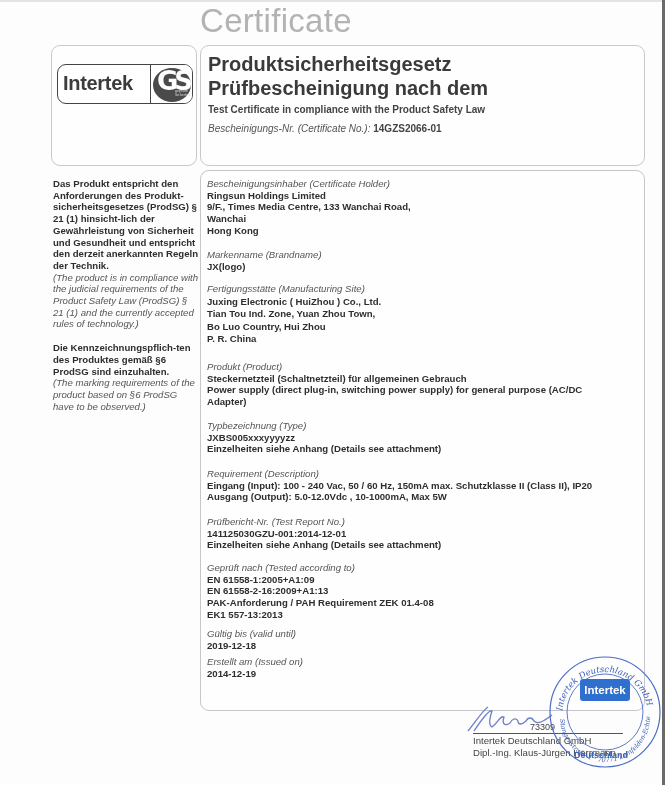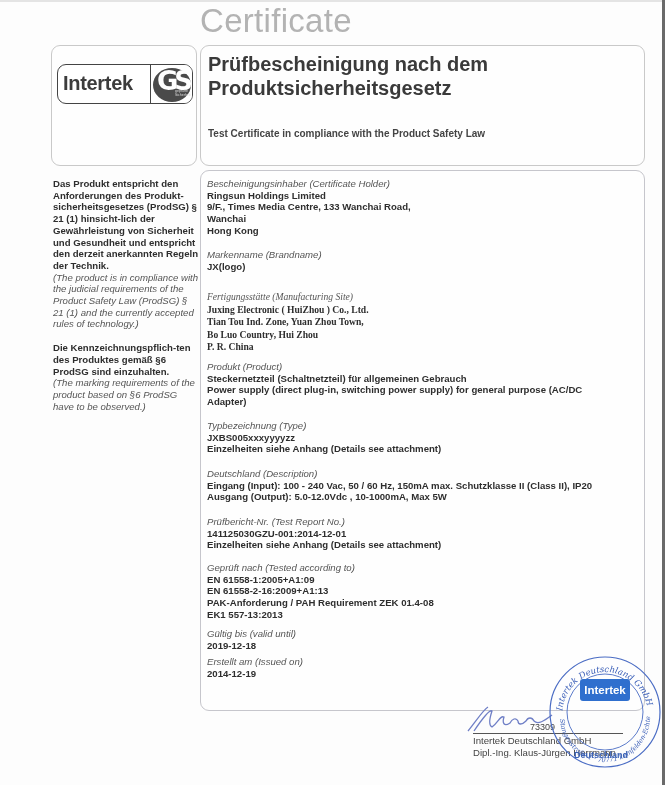--- a/index.html
+++ b/index.html
@@ -18,21 +18,21 @@
 
     
     .logo { position: absolute; left: 5px; top: 18px; width: 136px; height: 40px; border: 1.5px solid #444; border-radius: 9px; background: #fff; overflow: hidden; }
     .logo-text { position: absolute; left: 5px; top: 7px; font-size: 20px; font-weight: bold; color: #3c3c3c; letter-spacing: -0.3px; }
     .gs-mark { position: absolute; left: 92px; top: 0; width: 44px; height: 38px; border-left: 1.5px solid #444; background: #fff; padding-left: 12px; }
     .gs-circle { position: absolute; left: 2px; top: 3px; width: 38px; height: 34px; border-radius: 50%; background: #4a4a4a; }
     .gs-letters { position: absolute; left: 6px; top: 1px; font-size: 26px; font-weight: bold; color: #fff; letter-spacing: -4px; font-family: "DejaVu Sans", sans-serif; }
     .gs-small { position: absolute; left: 24px; top: 24px; font-size: 3.5px; color: #ddd; line-height: 4px; }
 
     .h-title { position: absolute; left: 7px; top: 6px; font-size: 20px; font-weight: bold; color: #3a3a3a; line-height: 24px; }
-    .h-sub { position: absolute; left: 7px; top: 58px; font-size: 10px; font-weight: bold; color: #444; margin-top: 24px; }
+    .h-sub { position: absolute; left: 7px; top: 58px; font-size: 10px; font-weight: bold; color: #444; }
     .h-certno { position: absolute; left: 7px; top: 77px; font-size: 10px; color: #444; }
     .h-certno .lbl { font-style: italic; color: #555; }
     .h-certno .val { font-weight: bold; }
 
     .left-col { position: absolute; left: 53px; top: 178px; width: 146px; font-size: 9.6px; line-height: 11.7px; color: #2e2e2e; }
     .left-col .de { font-weight: bold; }
     .left-col .en { font-style: italic; color: #555; }
     .left-col .gap { height: 12px; }
 
     .sec { position: absolute; left: 6px; font-size: 9.6px; line-height: 11.7px; }
@@ -65,24 +65,28 @@
     <div class="gs-mark">
       <div class="gs-circle"></div>
       <span class="gs-letters">GS</span>
       <span class="gs-small">geprüfte Sicherheit</span>
     </div>
   </div>
 </div>
 
 <div class="box header-box">
   <div class="h-title">
+    <div>Produktsicherheitsgesetz</div>
     <div>Prüfbescheinigung nach dem</div>
-    <div>Produktsicherheitsgesetz</div>
   </div>
   <div class="h-sub">Test Certificate in compliance with the Product Safety Law</div>
+  <div class="h-certno">
+    <span class="lbl">Bescheinigungs-Nr. (Certificate No.):</span>
+    <span class="val">14GZS2066-01</span>
+  </div>
 </div>
 
 <div class="left-col">
   <div class="de">Das Produkt entspricht den Anforderungen des Produkt-sicherheitsgesetzes (ProdSG) § 21 (1) hinsicht-lich der Gewährleistung von Sicherheit und Gesundheit und entspricht den derzeit anerkannten Regeln der Technik.</div>
   <div class="en">(The product is in compliance with the judicial requirements of the Product Safety Law (ProdSG) § 21 (1) and the currently accepted rules of technology.)</div>
   <div class="gap"></div>
   <div class="de">Die Kennzeichnungspflich-ten des Produktes gemäß §6 ProdSG sind einzuhalten.</div>
   <div class="en">(The marking requirements of the product based on §6 ProdSG have to be observed.)</div>
 </div>
 
@@ -91,40 +95,40 @@
     <div class="lbl">Bescheinigungsinhaber (Certificate Holder)</div>
     <div class="val">Ringsun Holdings Limited
 9/F., Times Media Centre, 133 Wanchai Road,
 Wanchai
 Hong Kong</div>
   </div>
   <div class="sec" style="top:78px;">
     <div class="lbl">Markenname (Brandname)</div>
     <div class="val">JX(logo)</div>
   </div>
-  <div class="sec" style="top:120px; line-height:12.5px;font-family:Liberation Serif, serif;">
+  <div class="sec" style="top:112px; line-height:12.5px;">
     <div class="lbl">Fertigungsstätte (Manufacturing Site)</div>
     <div class="val">Juxing Electronic ( HuiZhou ) Co., Ltd.
 Tian Tou Ind. Zone, Yuan Zhou Town,
 Bo Luo Country, Hui Zhou
 P. R. China</div>
   </div>
   <div class="sec" style="top:190px;">
     <div class="lbl">Produkt (Product)</div>
     <div class="val">Steckernetzteil (Schaltnetzteil) für allgemeinen Gebrauch
 Power supply (direct plug-in, switching power supply) for general purpose (AC/DC
 Adapter)</div>
   </div>
   <div class="sec" style="top:249px;">
     <div class="lbl">Typbezeichnung (Type)</div>
     <div class="val">JXBS005xxxyyyyzz
 Einzelheiten siehe Anhang (Details see attachment)</div>
   </div>
   <div class="sec" style="top:297px; width:436px;">
-    <div class="lbl">Deutschland (Description)</div>
+    <div class="lbl">Requirement (Description)</div>
     <div class="val" style="white-space:pre;">Eingang (Input): 100 - 240 Vac, 50 / 60 Hz, 150mA max. Schutzklasse II (Class II), IP20
 Ausgang (Output): 5.0-12.0Vdc , 10-1000mA, Max 5W</div>
   </div>
   <div class="sec" style="top:345px;">
     <div class="lbl">Prüfbericht-Nr. (Test Report No.)</div>
     <div class="val">141125030GZU-001:2014-12-01
 Einzelheiten siehe Anhang (Details see attachment)</div>
   </div>
   <div class="sec" style="top:391px;">
     <div class="lbl">Geprüft nach (Tested according to)</div>

